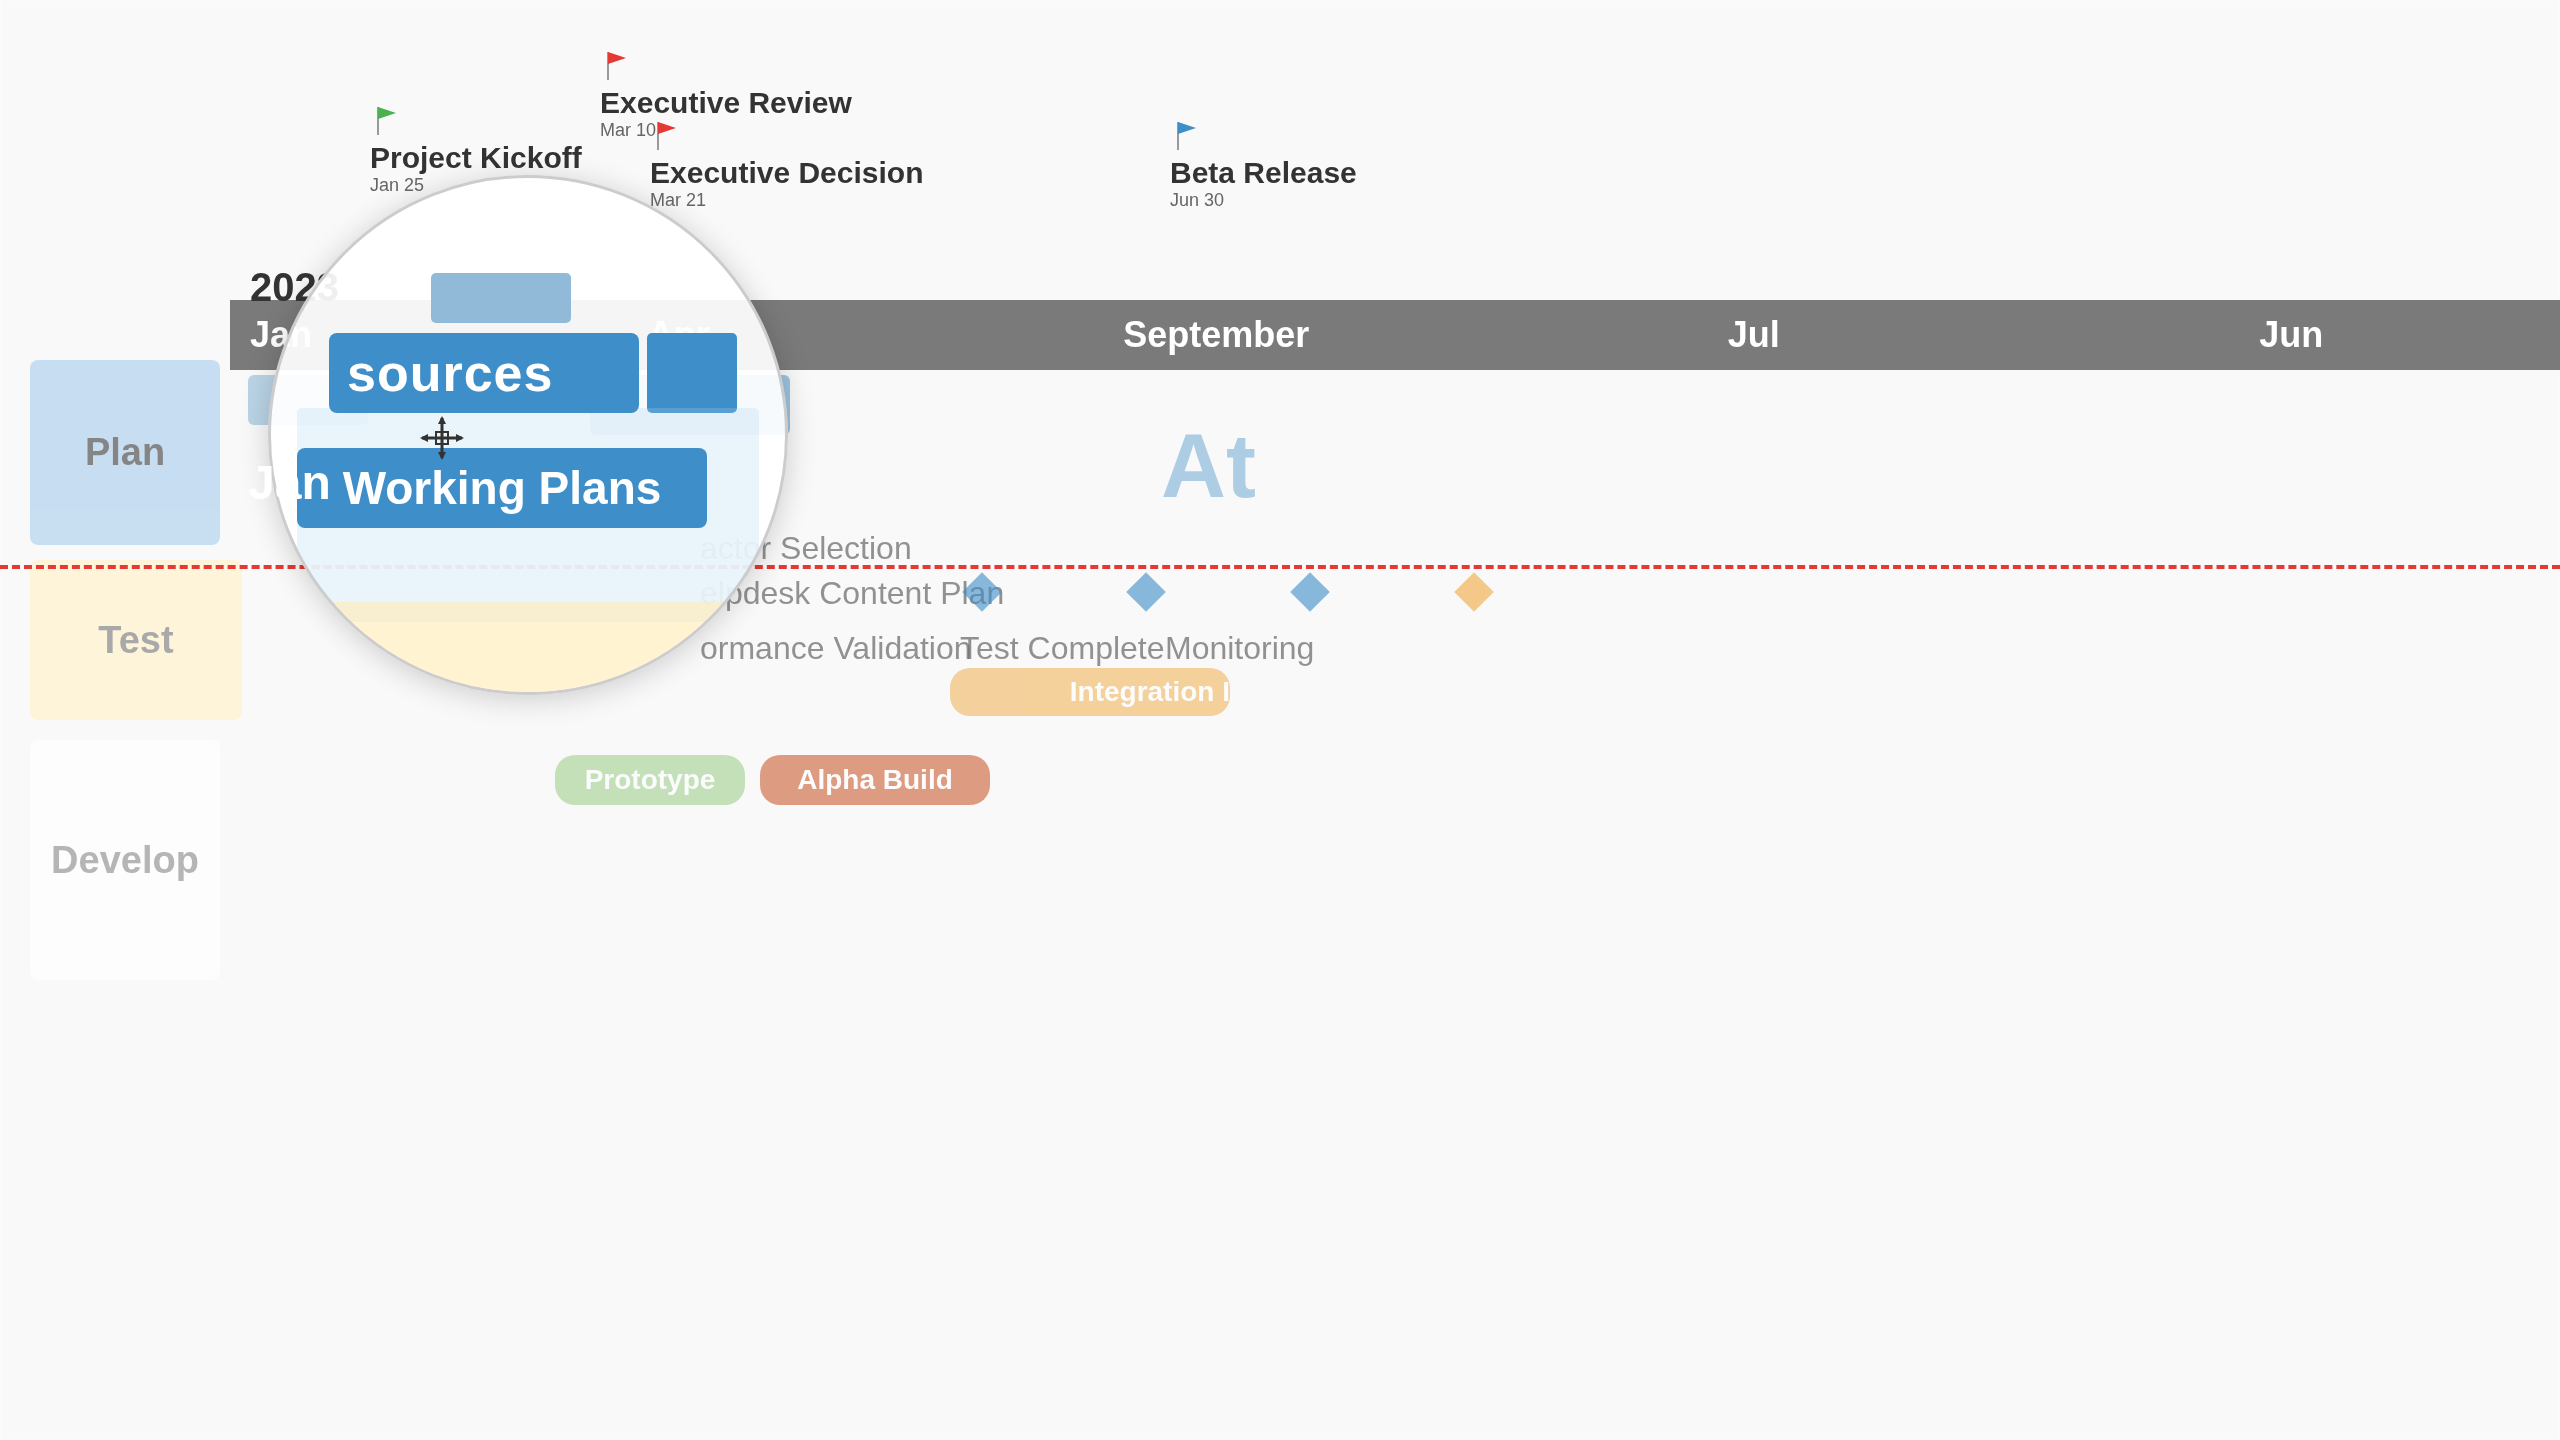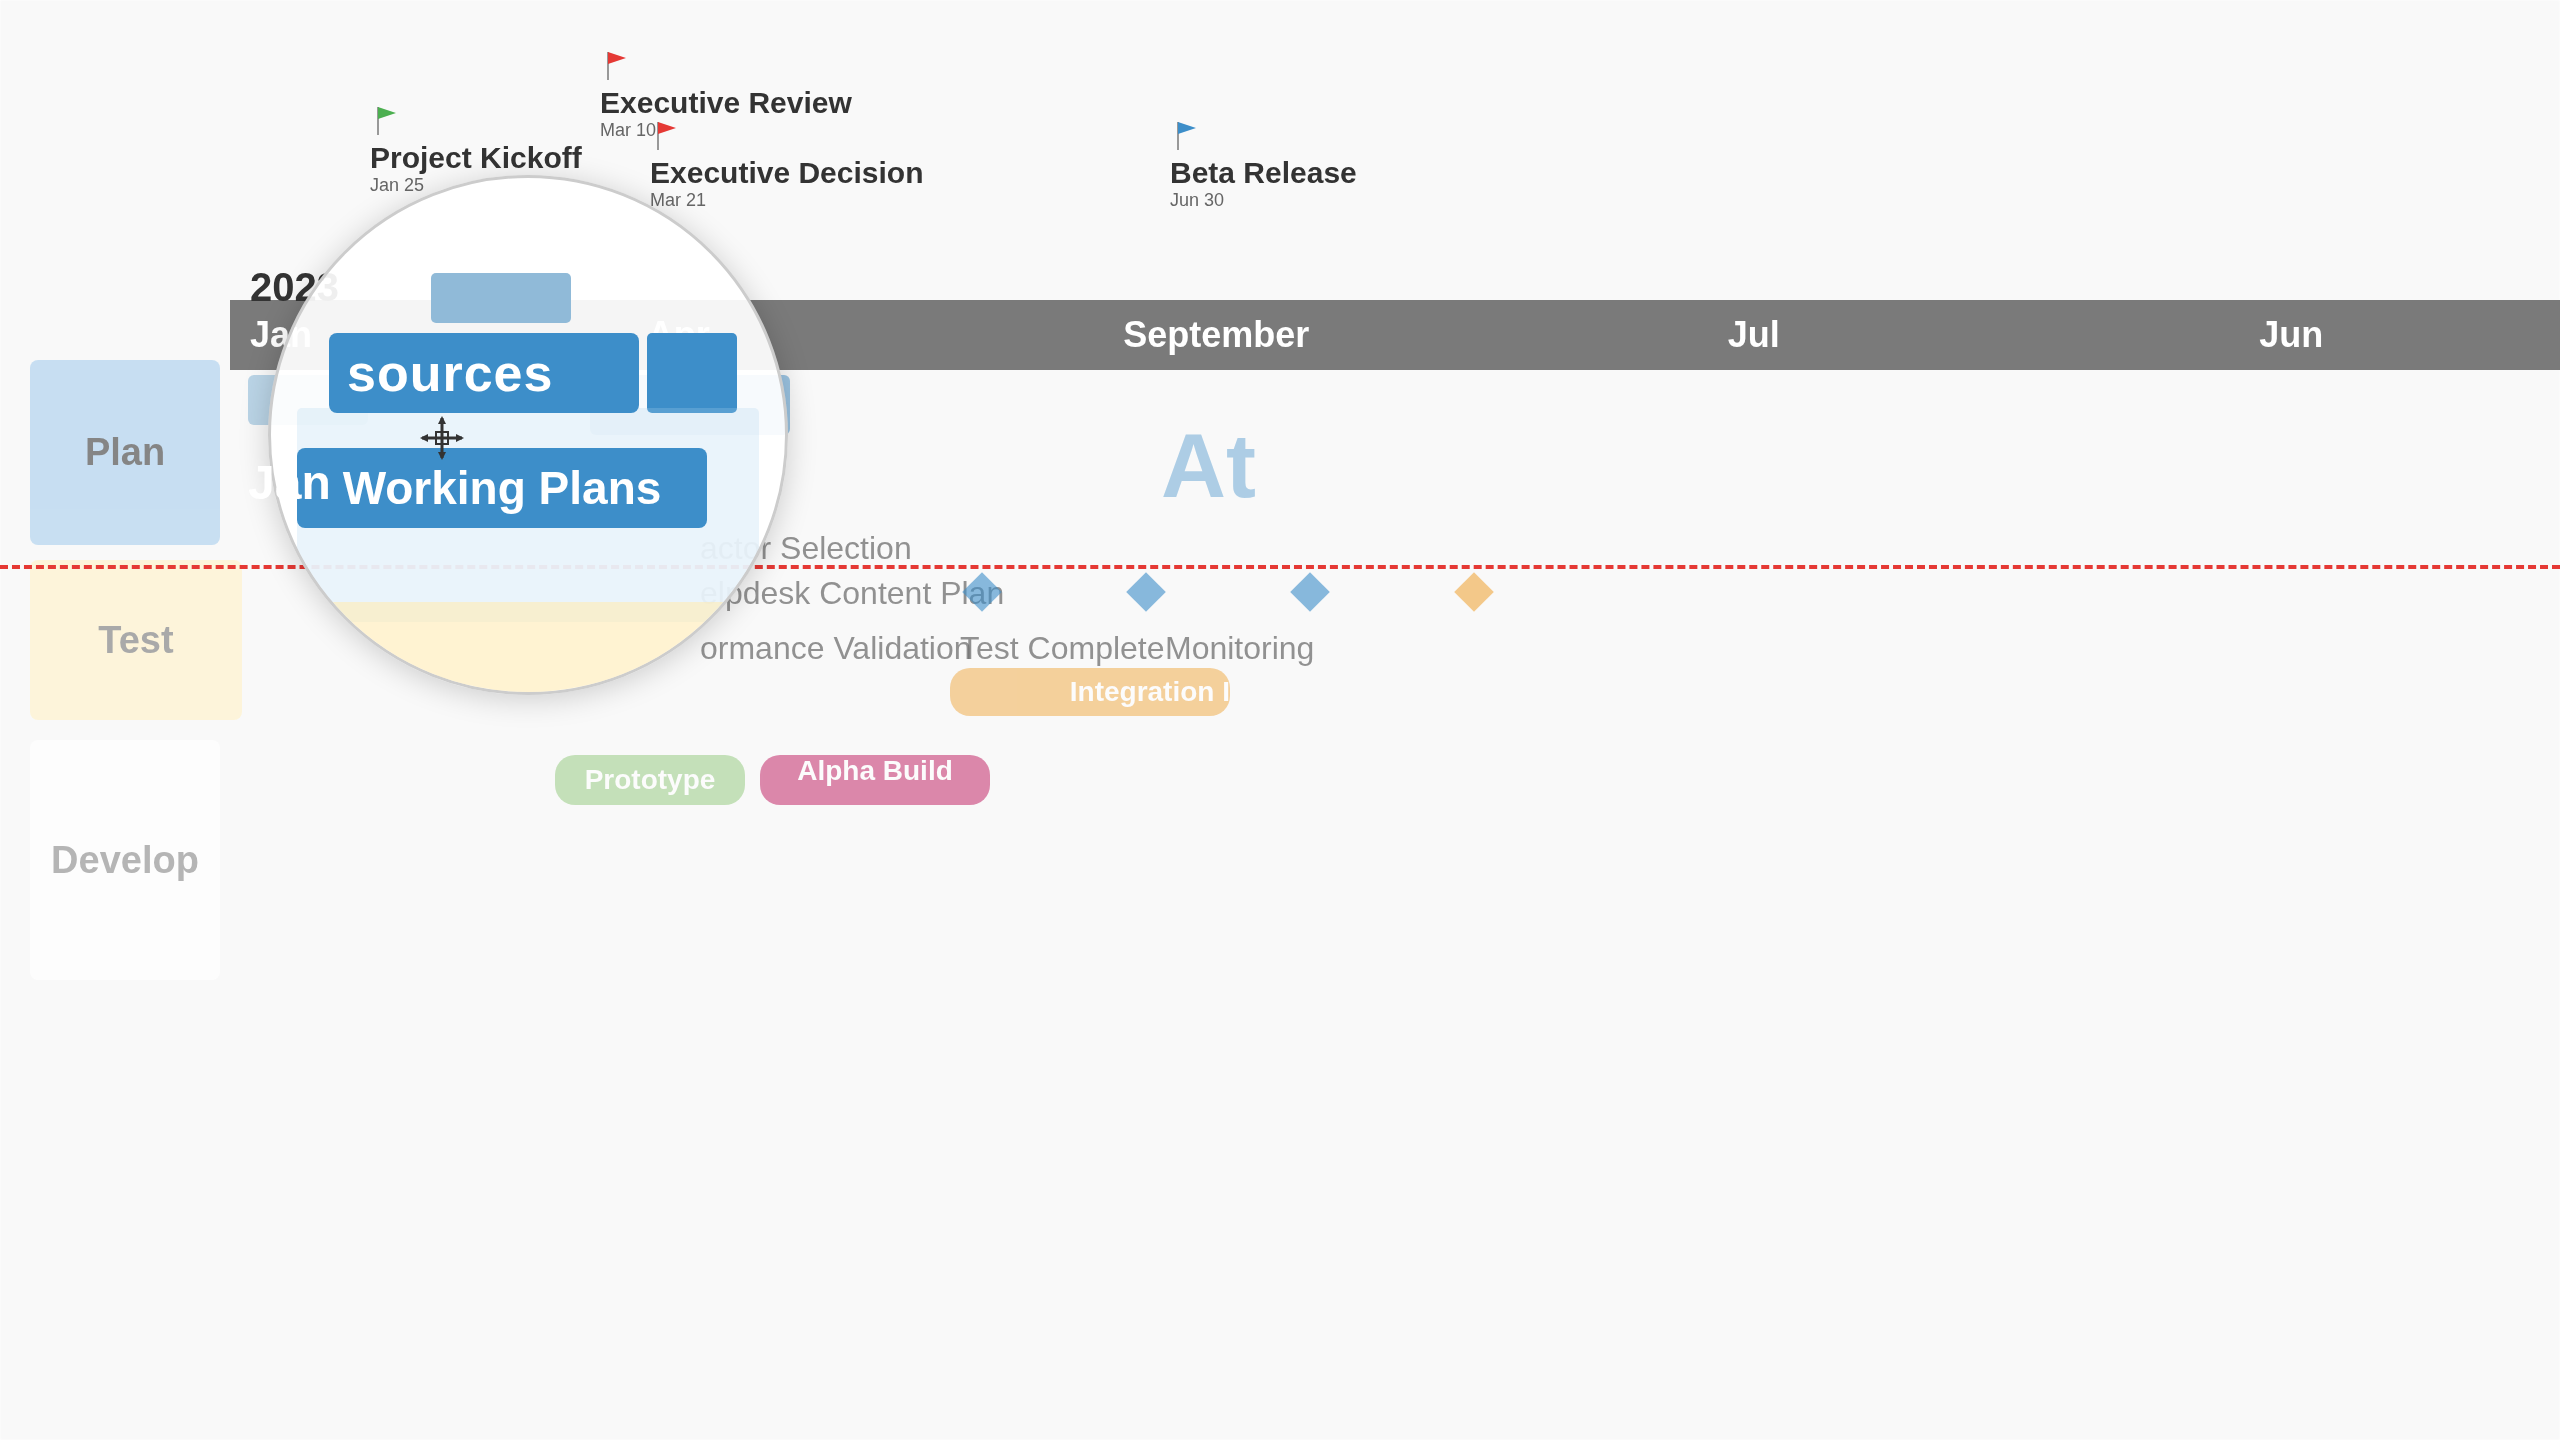--- a/index.html
+++ b/index.html
@@ -378,21 +378,21 @@
 <div class="bg-text" style="top:630px; left:1165px;">Monitoring</div>
 
 <div style="position:absolute; top:668px; left:950px; height:48px; width:280px; background:#f0a840; border-radius:20px; opacity:0.5; display:flex; align-items:center; justify-content:flex-end;">
   <span style="font-size:28px; color:white; font-weight:600;">Integration I</span>
 </div>
 
 <div style="position:absolute; top:755px; left:555px; height:50px; width:190px; background:#90c97a; border-radius:20px; opacity:0.5; display:flex; align-items:center; justify-content:center;">
   <span style="font-size:28px; color:white; font-weight:600;">Prototype</span>
 </div>
 
-<div style="position:absolute; top:755px; left:760px; height:50px; width:230px; background:#be185d; border-radius:20px; opacity:0.5; display:flex; justify-content:center;">
+<div style="position:absolute; top:755px; left:760px; height:50px; width:230px; background:#c2410c; border-radius:20px; opacity:0.5; display:flex; align-items:center; justify-content:center;">
   <span style="font-size:28px; color:white; font-weight:600;">Alpha Build</span>
 </div>
 
 <div class="red-dashed-line"></div>
 
 <div class="magnifier">
   <div class="magnifier-inner">
 
     <div class="mag-blue-bar-top"></div>
 

